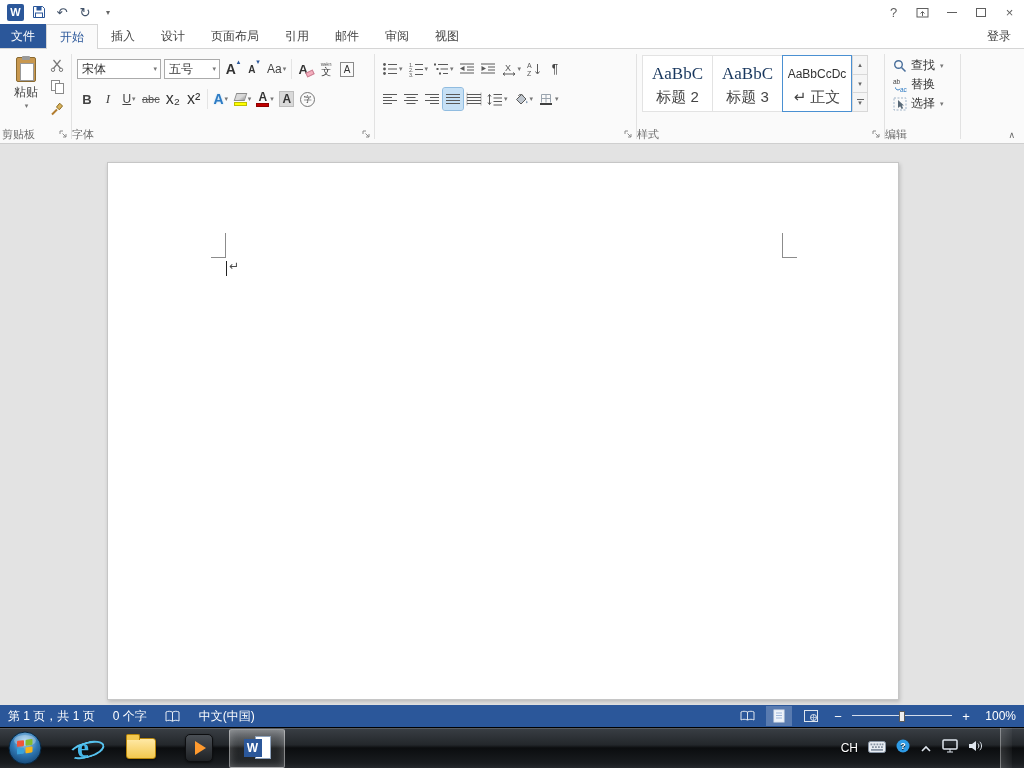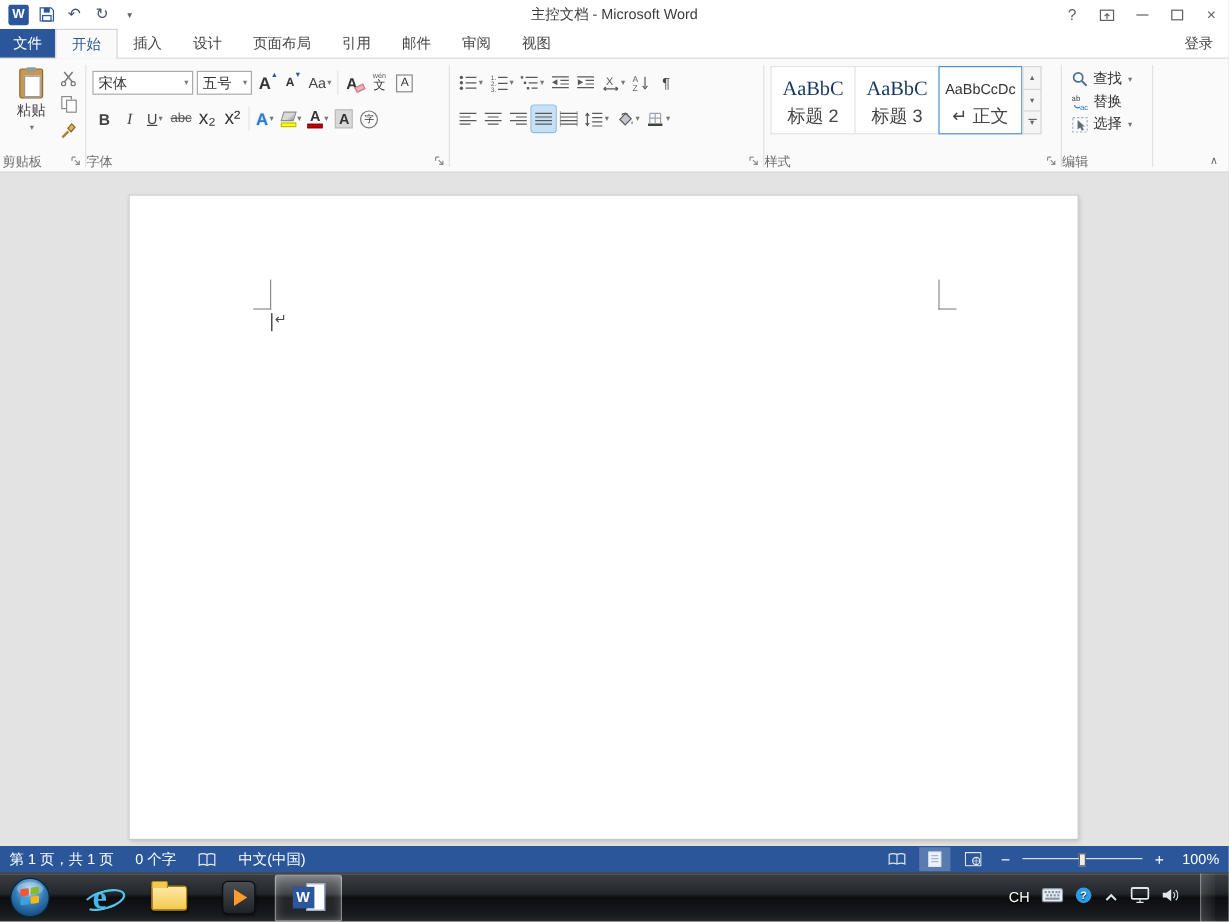--- a/index.html
+++ b/index.html
@@ -32,21 +32,21 @@
 .group::after{content:"";position:absolute;right:0;top:5px;bottom:4px;width:1px;background:#e2e2e2}
 .glabel{position:absolute;bottom:1px;left:0;right:0;text-align:left;font-size:11px;color:#6e6e6e}
 .launcher{position:absolute;bottom:3px;right:3px;width:11px;height:11px;display:inline-flex;align-items:center;justify-content:center}
 .rrow{display:flex;align-items:center;height:30px;gap:1px}
 .btn{display:inline-flex;align-items:center;justify-content:center;min-width:20px;height:22px;border-radius:2px;color:#444;font-size:12px;padding:0 2px;position:relative}
 .btn.active{background:#c6e0f5;outline:1px solid #90bce0}
 .dd{font-size:7px;color:#777;margin-left:1px}
 .vsep{width:1px;height:20px;background:#e4e4e4;margin:0 2px}
 .combo{height:20px;border:1px solid #ababab;background:#fff;display:inline-flex;align-items:center;font-size:12px;color:#333;padding-left:4px;margin-right:2px}
 .combo .cdd{margin-left:auto;font-size:7px;color:#777;padding:0 3px}
-.w84{width:84px}.w44{width:46px}
+.w84{width:84px}.w44{width:56px}
 .i16{width:16px;height:16px}
 .i14{width:14px;height:14px}
 
 
 .clip-body{display:flex;align-items:flex-start}
 .paste-btn{display:flex;flex-direction:column;align-items:center;width:40px;padding-top:2px;gap:1px}
 .paste-icon{width:26px;height:27px;position:relative}
 .pi-board{position:absolute;left:3px;top:1px;width:20px;height:25px;background:#c89850;border:1px solid #8a6a30;border-radius:2px}
 .pi-clip{position:absolute;left:9px;top:0;width:8px;height:4px;background:#9a9a9a;border-radius:1px}
 .pi-sheet{position:absolute;left:7px;top:7px;width:14px;height:18px;background:#fff;border:1px solid #999}
@@ -157,21 +157,20 @@
         <svg width="14" height="14" viewBox="0 0 14 14">
             <path d="M1.5 1.5h9l2 2v9h-11z" fill="none" stroke="#2b579a"></path>
             <rect x="4.5" y="1.5" width="5" height="4" fill="#2b579a"></rect>
             <rect x="3.5" y="8" width="7" height="4.5" fill="none" stroke="#2b579a"></rect>
           </svg>
       </span>
       <span class="qbtn">↶</span>
       <span class="qbtn">↻</span>
       <span class="qbtn small">▾</span>
     </div>
-    <div class="title">主控文档 - Microsoft Word</div>
     <div class="winctl">
       <span class="wbtn">?</span>
       <span class="wbtn">
         <svg width="13" height="13" viewBox="0 0 13 13">
             <rect x="1" y="2.5" width="11" height="8.5" fill="none" stroke="#5f5f5f"></rect>
             <path d="M6.5 10V6M4.5 7.5l2-2 2 2" fill="none" stroke="#5f5f5f"></path>
           </svg>
       </span>
       <span class="wbtn">
           <span class="min-glyph"></span>

